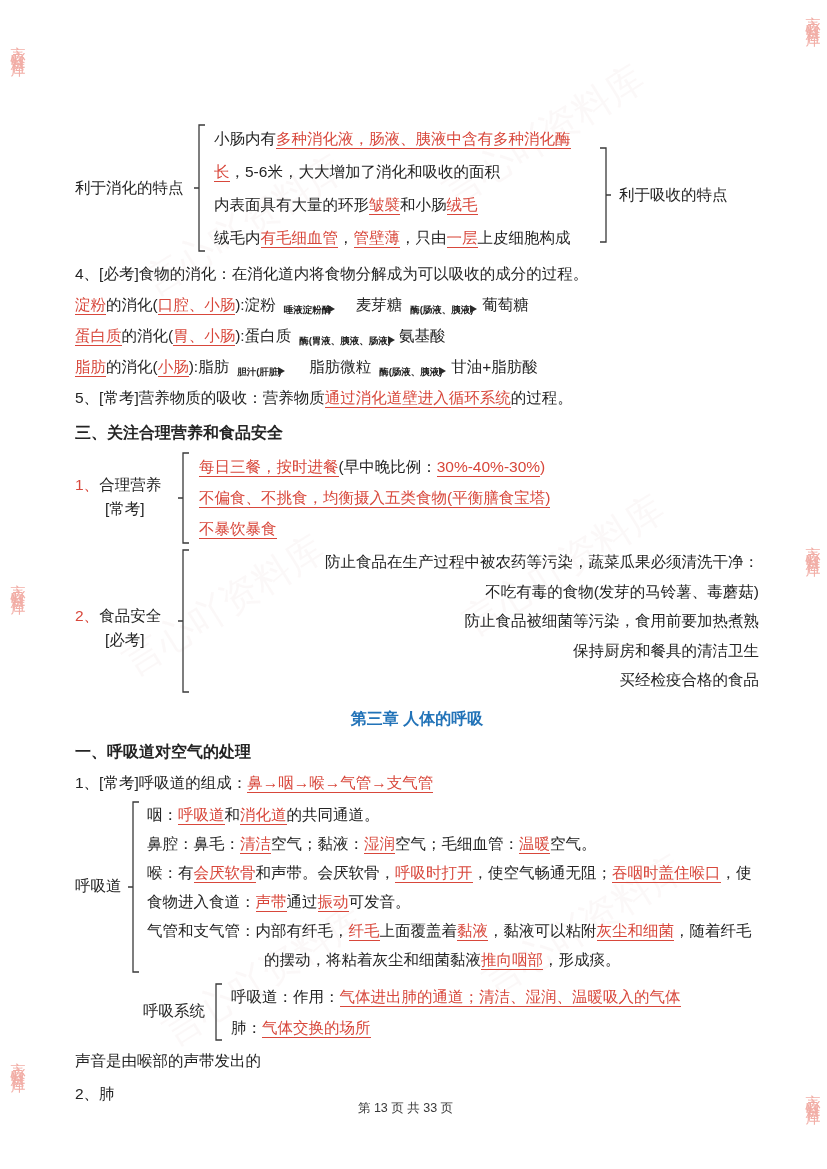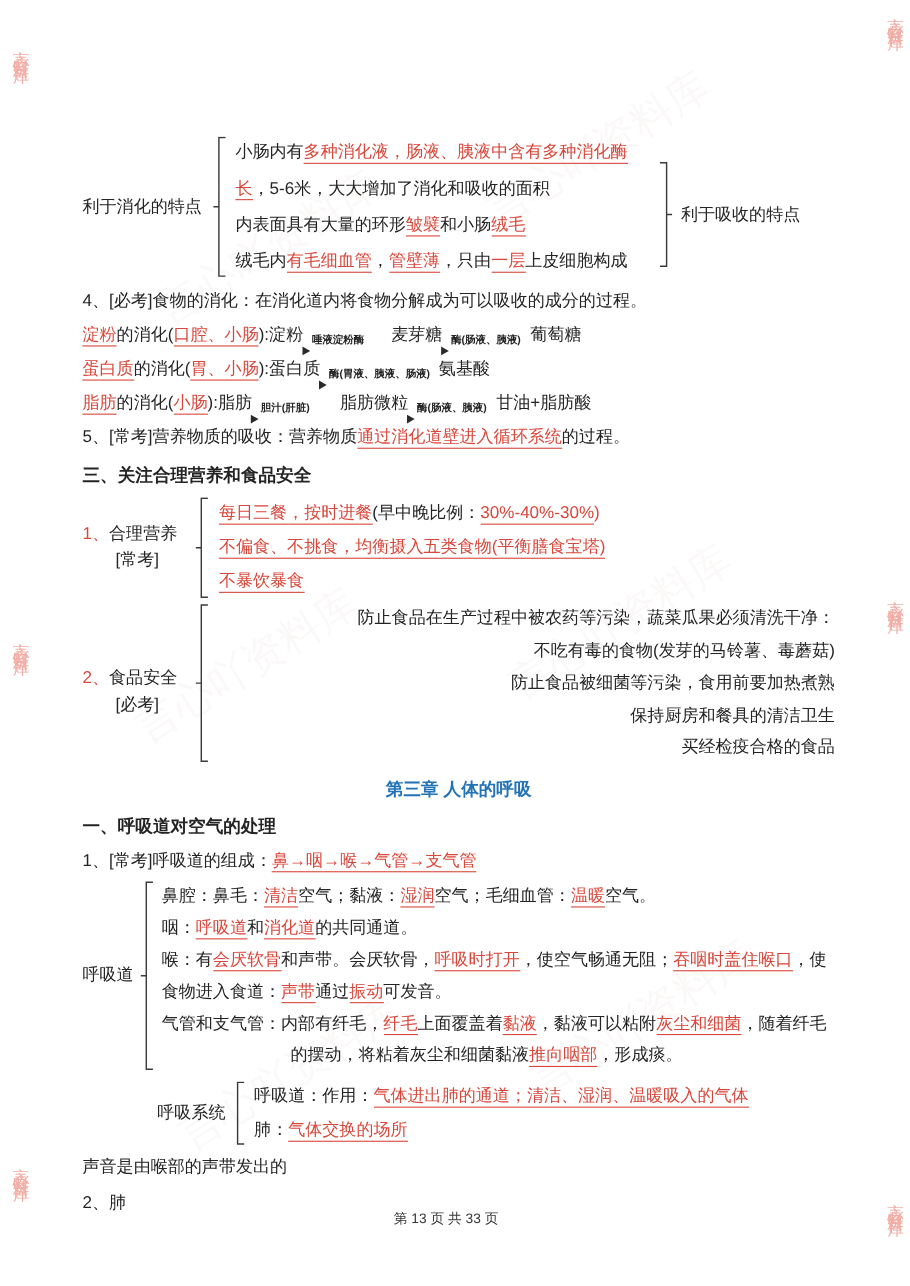--- a/index.html
+++ b/index.html
@@ -12,21 +12,21 @@
   .pline{height:31px;line-height:31px;white-space:nowrap;}
   .sec-h{height:31px;line-height:31px;font-weight:bold;font-size:16px;white-space:nowrap;}
   .chapter{height:30px;line-height:30px;text-align:center;font-weight:bold;font-size:16px;color:#2273b8;margin-top:9px;}
   
   .digest{position:relative;display:flex;align-items:center;margin-top:122px;}
   .dlabel{width:118px;flex:none;}
   .dlines .rline{height:33px;line-height:33px;white-space:nowrap;padding-left:8px;}
   .dright{position:absolute;left:524px;top:24px;height:98px;display:flex;align-items:center;}
   .dright .dr-label{margin-left:7px;white-space:nowrap;}
   
-  .rxn{display:inline-flex;flex-direction:column;align-items:flex-start;vertical-align:-3px;margin:0 5px;min-width:70px;}
+  .rxn{display:inline-flex;flex-direction:row;align-items:center;vertical-align:-3px;margin:0 5px;min-width:70px;}
   .rxl{font-size:9.5px;font-weight:bold;line-height:11px;text-align:center;white-space:nowrap;padding:0 3px;color:#242424;}
   .rxs{position:relative;height:10px;}
   .rxs::before{content:"";position:absolute;left:0;right:5px;top:3.5px;border-top:1.4px solid #2a2a2a;}
   .rxs::after{content:"";position:absolute;right:-1px;top:0;width:0;height:0;
               border-top:4.5px solid transparent;border-bottom:4.5px solid transparent;border-left:7px solid #2a2a2a;}
   
   .bblock{display:flex;align-items:center;}
   .blabel{flex:none;display:flex;flex-direction:column;justify-content:center;}
   .blabel .tag{padding-left:30px;margin-top:3px;}
   .blines{flex:1;min-width:0;}
@@ -152,22 +152,22 @@
 
     <div class="sec-h" style="margin-top:2px">一、呼吸道对空气的处理</div>
     <div class="pline"><span>1、[常考]呼吸道的组成：</span><span class="rd">鼻→咽→喉→气管→支气管</span></div>
 
     <div class="bblock airway">
       <div class="blabel">呼吸道</div>
       <svg class="brace" width="13" height="172" viewBox="0 0 13 172">
         <path d="M12 1 L6 1 L6 86 L1 86 L6 86 L6 171 L12 171" fill="none" stroke="#3a3a3a" stroke-width="1.3"></path>
       </svg>
       <div class="blines">
+        <div class="bl"><span>咽：</span><span class="rd">呼吸道</span><span>和</span><span class="rd">消化道</span><span>的共同通道。</span></div>
         <div class="bl"><span>鼻腔：鼻毛：</span><span class="rd">清洁</span><span>空气；黏液：</span><span class="rd">湿润</span><span>空气；毛细血管：</span><span class="rd">温暖</span><span>空气。</span></div>
-        <div class="bl"><span>咽：</span><span class="rd">呼吸道</span><span>和</span><span class="rd">消化道</span><span>的共同通道。</span></div>
         <div class="bl wrap"><span>喉：有</span><span class="rd">会厌软骨</span><span>和声带。会厌软骨，</span><span class="rd">呼吸时打开</span><span>，使空气畅通无阻；</span><span class="rd">吞咽时盖住喉口</span><span>，使食物进入食道：</span><span class="rd">声带</span><span>通过</span><span class="rd">振动</span><span>可发音。</span></div>
         <div class="bl hang"><span>气管和支气管：内部有纤毛，</span><span class="rd">纤毛</span><span>上面覆盖着</span><span class="rd">黏液</span><span>，黏液可以粘附</span><span class="rd">灰尘和细菌</span><span>，随着纤毛的摆动，将粘着灰尘和细菌黏液</span><span class="rd">推向咽部</span><span>，形成痰。</span></div>
       </div>
     </div>
 
     <div class="bblock resp">
       <div class="blabel">呼吸系统</div>
       <svg class="brace" width="13" height="58" viewBox="0 0 13 58">
         <path d="M12 1 L6 1 L6 57 L12 57" fill="none" stroke="#3a3a3a" stroke-width="1.3"></path>
       </svg>

